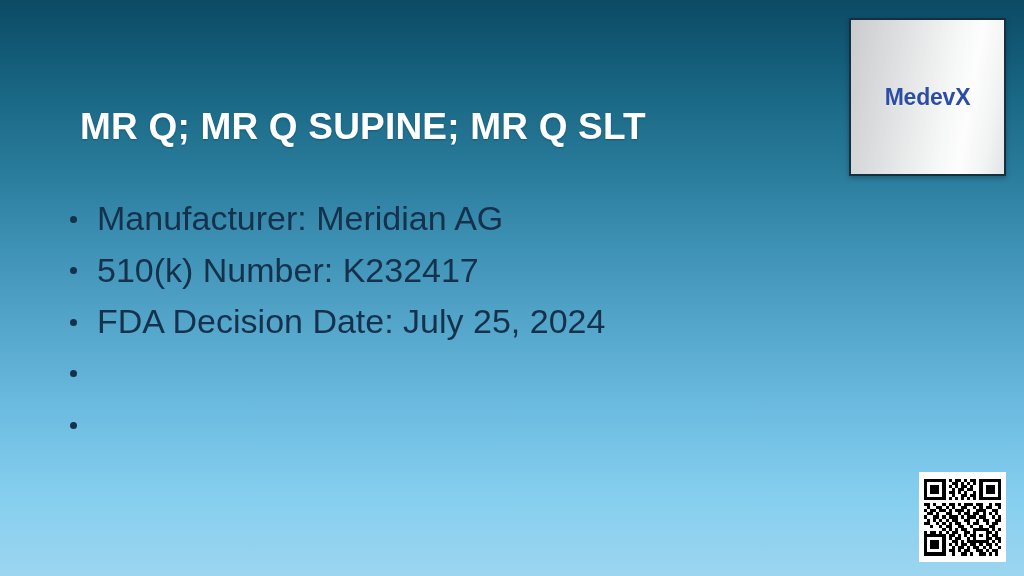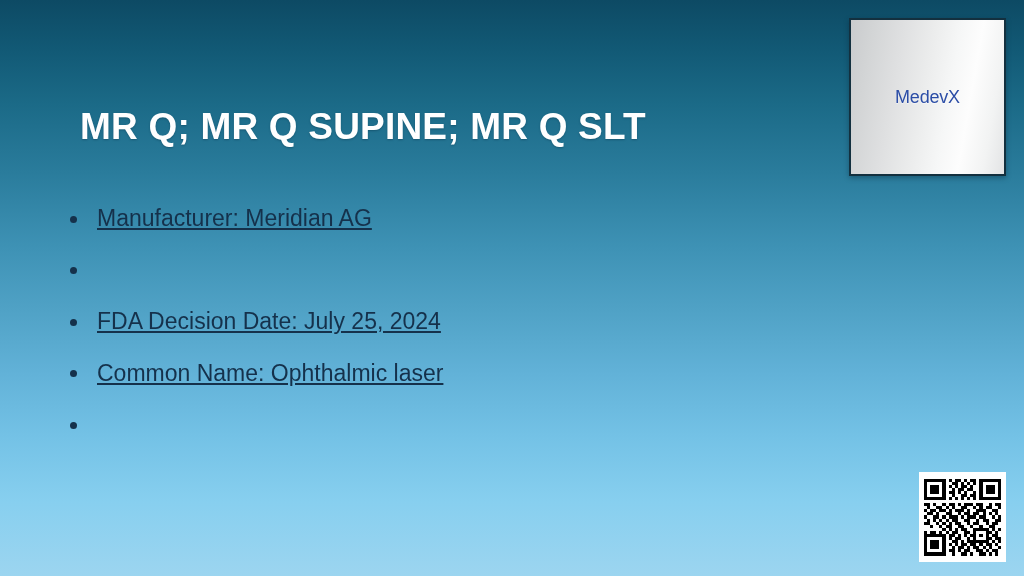--- a/index.html
+++ b/index.html
@@ -51,24 +51,23 @@
     width: 760px;
     margin: 0;
     padding: 0;
     list-style: none;
   }
   .bullets li {
     position: relative;
     height: 51.5px;
     line-height: 51.5px;
     padding-left: 29px;
-    font-size: 23px;
+    font-size: 34px;
     color: #15314b;
     white-space: nowrap;
-    text-decoration: underline;
   }
   .bullets li .bullet-dot {
     position: absolute;
     left: 2px;
     top: 50%;
     width: 7px;
     height: 7px;
     margin-top: -3px;
     border-radius: 50%;
     background: #15314b;
@@ -91,22 +90,22 @@
        #f6f7f7 62%,
        #fdfdfd 74%,
        #f2f3f3 88%,
        #e3e4e5 100%);
     box-shadow: 0 2px 5px rgba(0,30,45,0.35);
     display: flex;
     align-items: center;
     justify-content: center;
   }
   .logo-plate .logo-text {
-    font-size: 18px;
-    font-weight: normal;
+    font-size: 23px;
+    font-weight: bold;
     color: #2b4da6;
     letter-spacing: -0.2px;
     text-shadow: 0 1px 1px rgba(255,255,255,0.6);
   }
 
   
   .qr-wrap {
     position: absolute;
     left: 919px;
     top: 472px;
@@ -125,28 +124,28 @@
 
   <h1 class="slide-title">MR Q; MR Q SUPINE; MR Q SLT</h1>
 
   <ul class="bullets">
     <li>
       <span class="bullet-dot"></span>
       <span>Manufacturer: Meridian AG</span>
     </li>
     <li>
       <span class="bullet-dot"></span>
+      <span>510(k) Number: K232417</span>
     </li>
     <li>
       <span class="bullet-dot"></span>
       <span>FDA Decision Date: July 25, 2024</span>
     </li>
     <li>
       <span class="bullet-dot"></span>
-      <span>Common Name: Ophthalmic laser</span>
     </li>
     <li>
       <span class="bullet-dot"></span>
     </li>
   </ul>
 
   <div class="logo-plate">
     <span class="logo-text">MedevX</span>
   </div>
 

